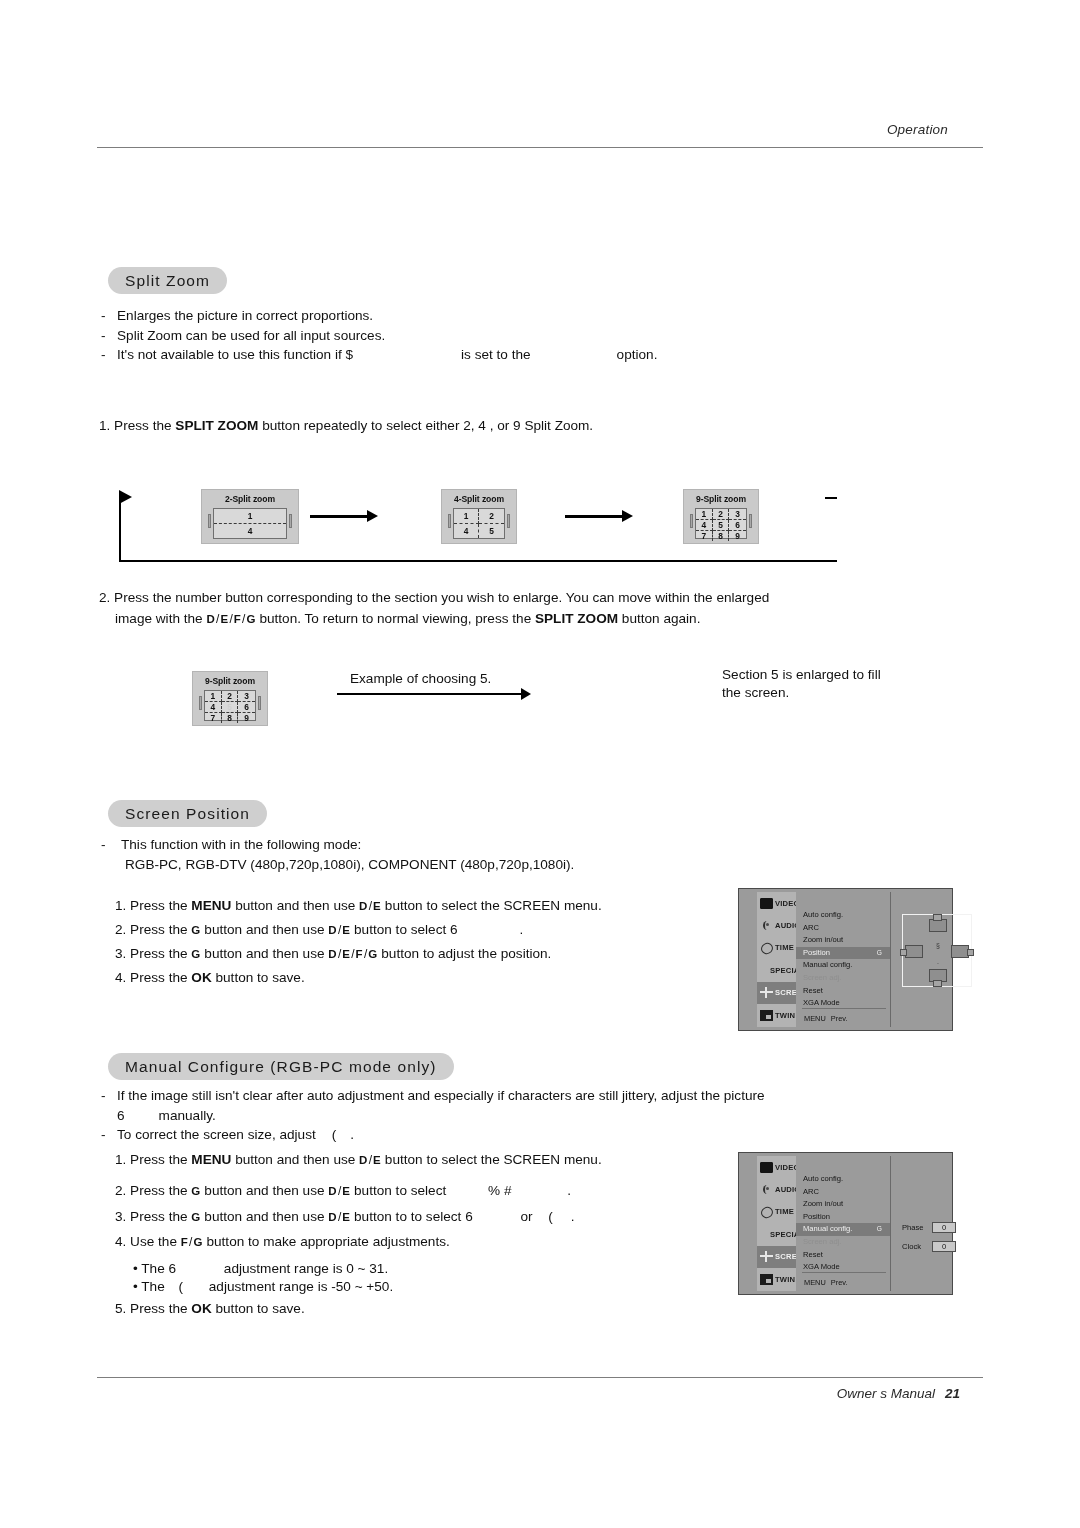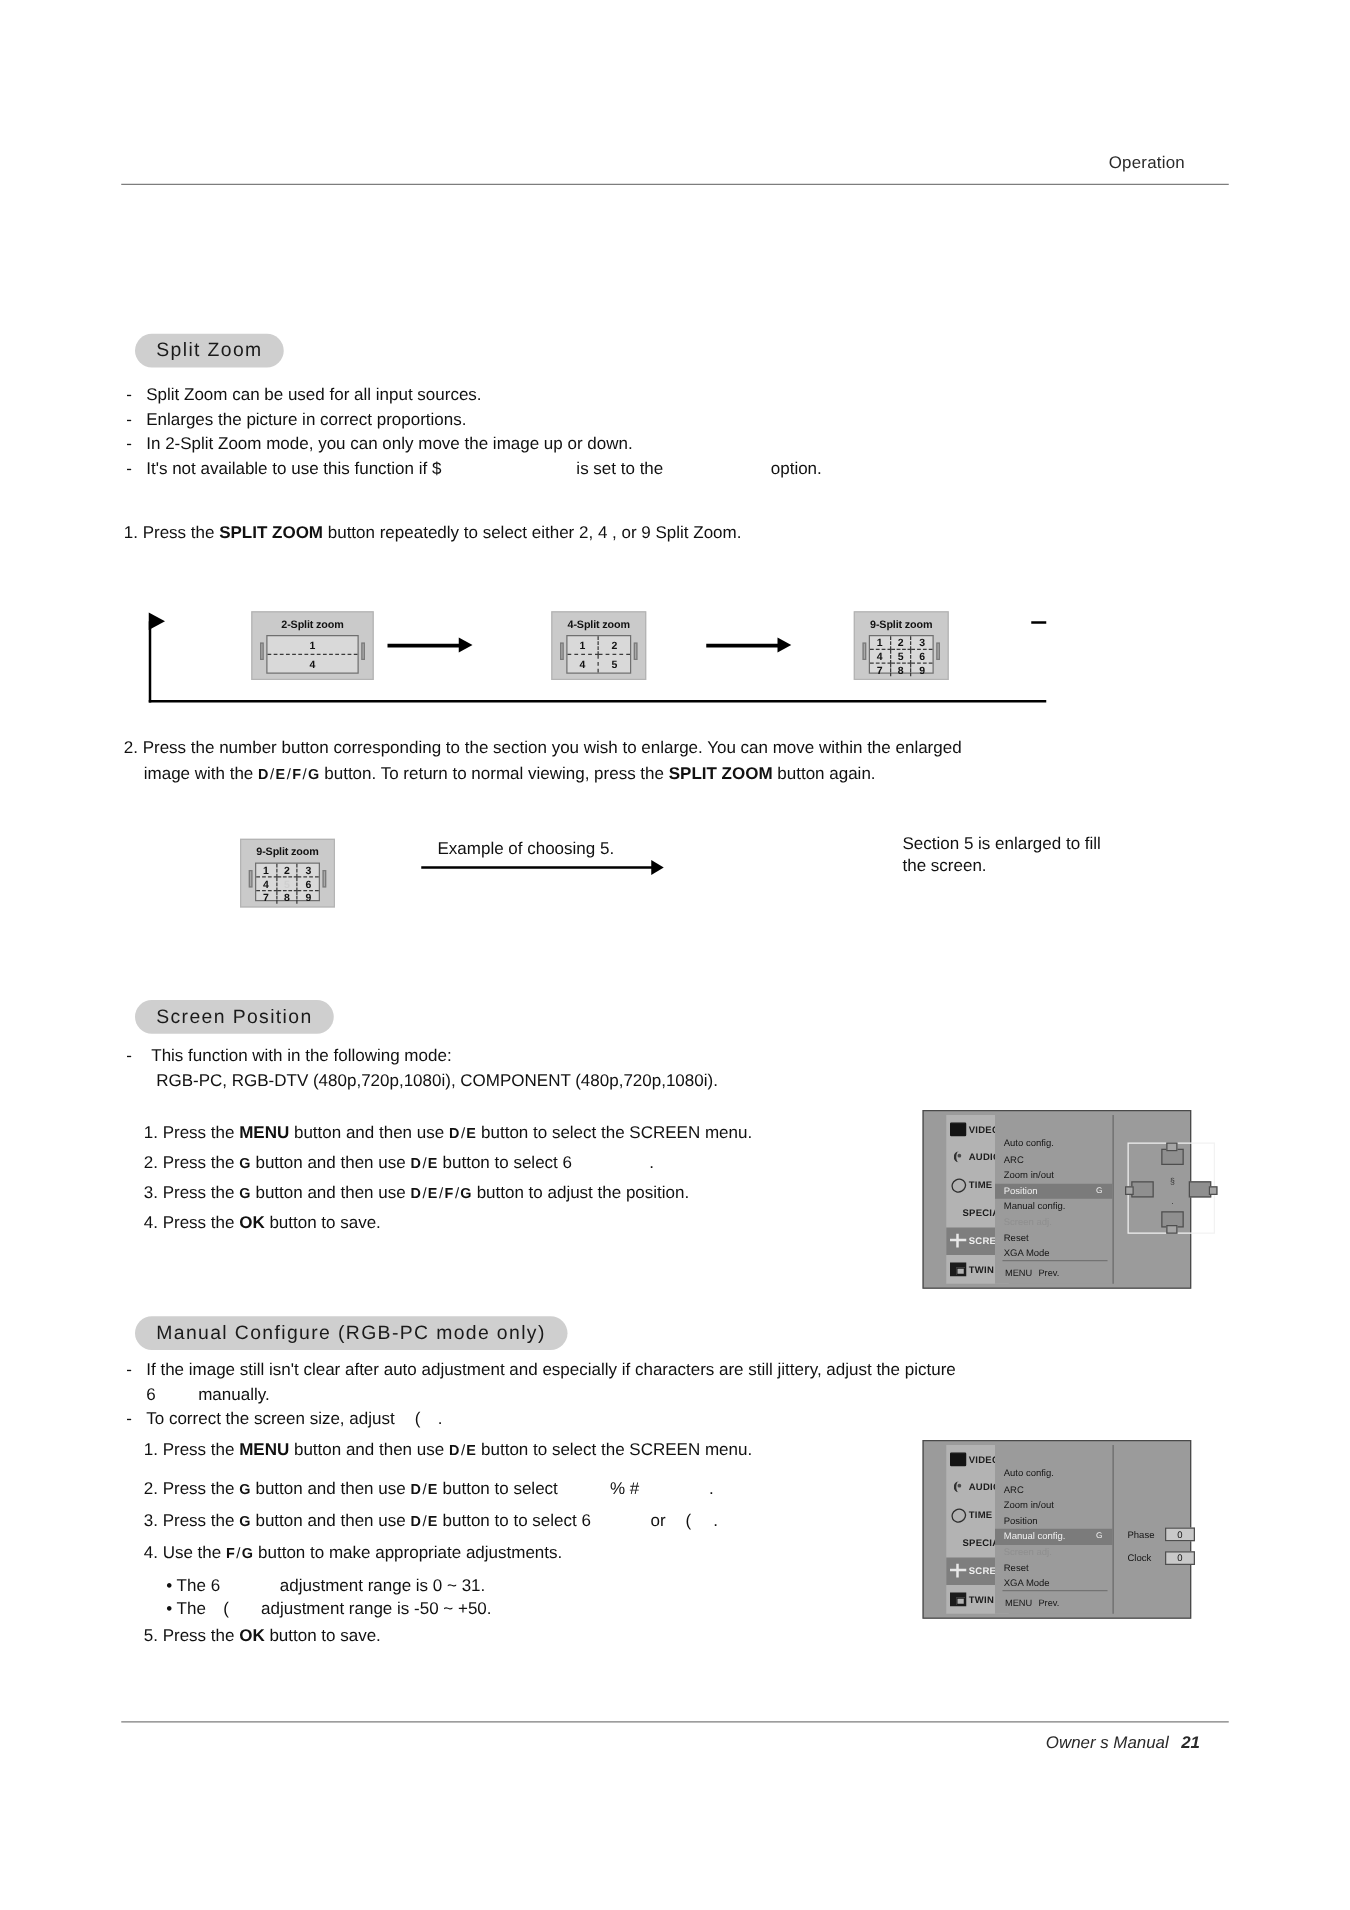--- a/index.html
+++ b/index.html
@@ -23,20 +23,21 @@
     width: 1080px;
     height: 1528px;
     background: #fff;
   }
 
   
   .header-label {
     position: absolute;
     right: 132px;
     top: 122px;
+    font-style: italic;
     font-size: 13.5px;
     color: #2a2a2a;
     letter-spacing: .2px;
   }
   .header-rule {
     position: absolute;
     left: 97px;
     right: 97px;
     top: 147px;
     height: 1px;
@@ -434,23 +435,22 @@
 <body>
 
 <div class="page">
 
   <div class="header-label">Operation</div>
   <div class="header-rule"></div>
 
   <div class="pill" style="left:108px; top:267px;">Split Zoom</div>
 
   <div class="dashlist" style="left:99px; top:306px;">
+    <span class="dashrow">Enlarges the picture in correct proportions.</span>
     <span class="dashrow">Split Zoom can be used for all input sources.</span>
-    <span class="dashrow">Enlarges the picture in correct proportions.</span>
-    <span class="dashrow">In 2-Split Zoom mode, you can only move the image up or down.</span>
     <span class="dashrow"><span>It's not available to use this function if $</span><span style="display:inline-block;width:108px"></span><span>is set to the</span><span style="display:inline-block;width:86px"></span><span>option.</span></span>
   </div>
 
   <div class="txt" style="left:99px; top:416px;">
     <span>1. Press the</span>
     <b>SPLIT ZOOM</b>
     <span>button repeatedly to select either 2, 4 , or 9 Split Zoom.</span>
   </div>
 
   <div class="flow">

